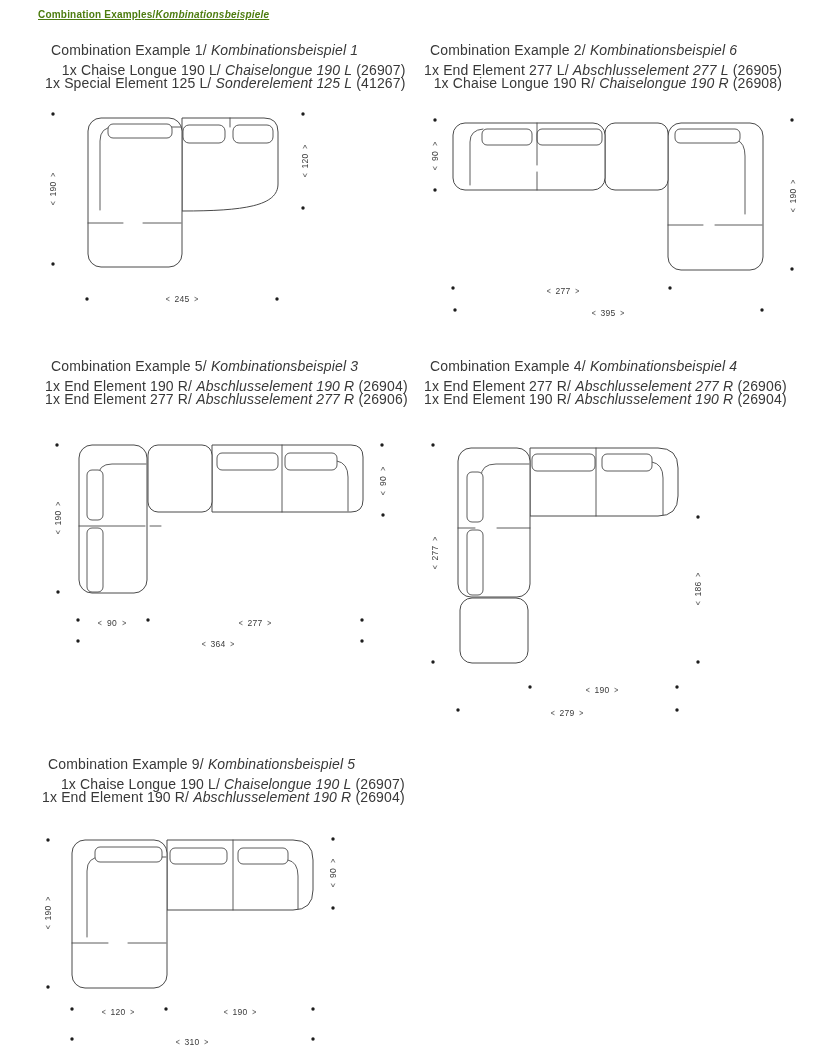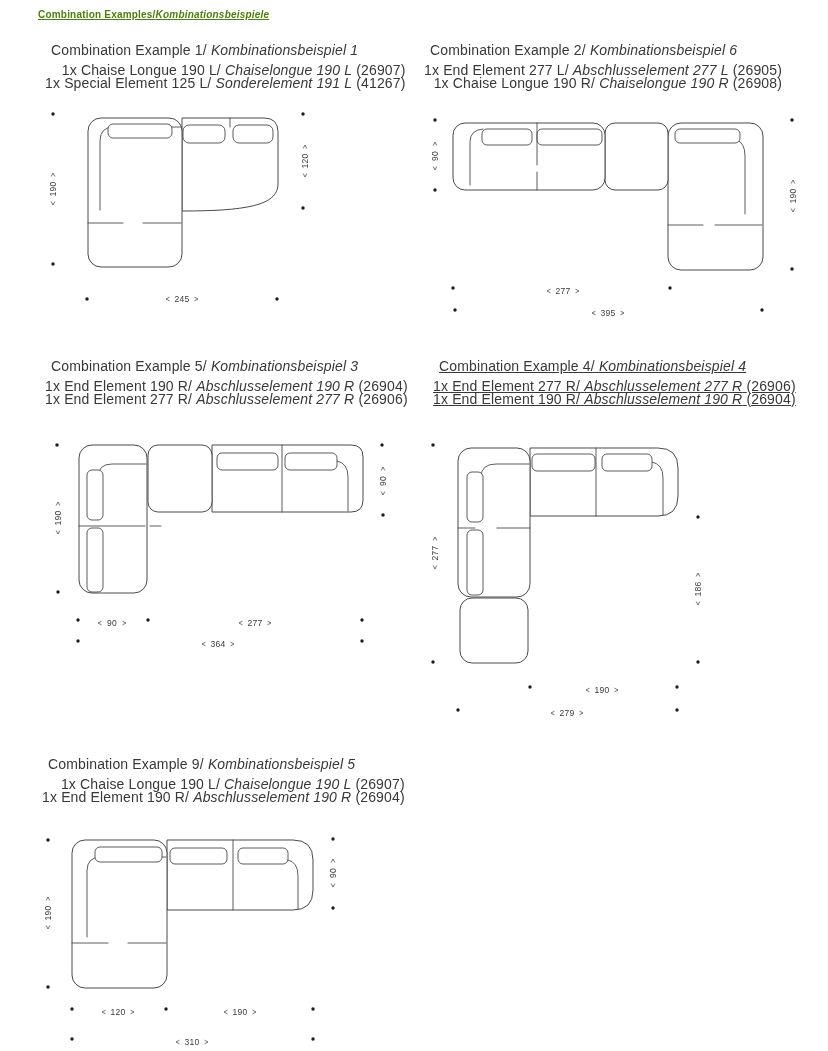--- a/index.html
+++ b/index.html
@@ -22,36 +22,36 @@
 </head>
 <body>
 
 <div class="page">
 
   <div class="page-title"><span>Combination Examples/</span><em>Kombinationsbeispiele</em></div>
 
   <div class="ex-text" style="left:45px;top:42px;">
     <div class="ex-heading"><span>Combination Example 1/</span> <em>Kombinationsbeispiel 1</em></div>
     <div class="ex-line"><span>1x Chaise Longue 190 L/</span> <em>Chaiselongue 190 L</em> <span>(26907)</span></div>
-    <div class="ex-line"><span>1x Special Element 125 L/</span> <em>Sonderelement 191 L</em> <span>(41267)</span></div>
+    <div class="ex-line"><span>1x Special Element 125 L/</span> <em>Sonderelement 125 L</em> <span>(41267)</span></div>
   </div>
 
   <div class="ex-text" style="left:424px;top:42px;">
     <div class="ex-heading"><span>Combination Example 2/</span> <em>Kombinationsbeispiel 6</em></div>
     <div class="ex-line"><span>1x End Element 277 L/</span> <em>Abschlusselement 277 L</em> <span>(26905)</span></div>
     <div class="ex-line"><span>1x Chaise Longue 190 R/</span> <em>Chaiselongue 190 R</em> <span>(26908)</span></div>
   </div>
 
   <div class="ex-text" style="left:45px;top:358px;">
     <div class="ex-heading"><span>Combination Example 5/</span> <em>Kombinationsbeispiel 3</em></div>
     <div class="ex-line"><span>1x End Element 190 R/</span> <em>Abschlusselement 190 R</em> <span>(26904)</span></div>
     <div class="ex-line"><span>1x End Element 277 R/</span> <em>Abschlusselement 277 R</em> <span>(26906)</span></div>
   </div>
 
-  <div class="ex-text" style="left:433px;top:358px;text-decoration:underline;">
+  <div class="ex-text" style="left:424px;top:358px;">
     <div class="ex-heading"><span>Combination Example 4/</span> <em>Kombinationsbeispiel 4</em></div>
     <div class="ex-line"><span>1x End Element 277 R/</span> <em>Abschlusselement 277 R</em> <span>(26906)</span></div>
     <div class="ex-line"><span>1x End Element 190 R/</span> <em>Abschlusselement 190 R</em> <span>(26904)</span></div>
   </div>
 
   <div class="ex-text" style="left:42px;top:756px;">
     <div class="ex-heading"><span>Combination Example 9/</span> <em>Kombinationsbeispiel 5</em></div>
     <div class="ex-line"><span>1x Chaise Longue 190 L/</span> <em>Chaiselongue 190 L</em> <span>(26907)</span></div>
     <div class="ex-line"><span>1x End Element 190 R/</span> <em>Abschlusselement 190 R</em> <span>(26904)</span></div>
   </div>

